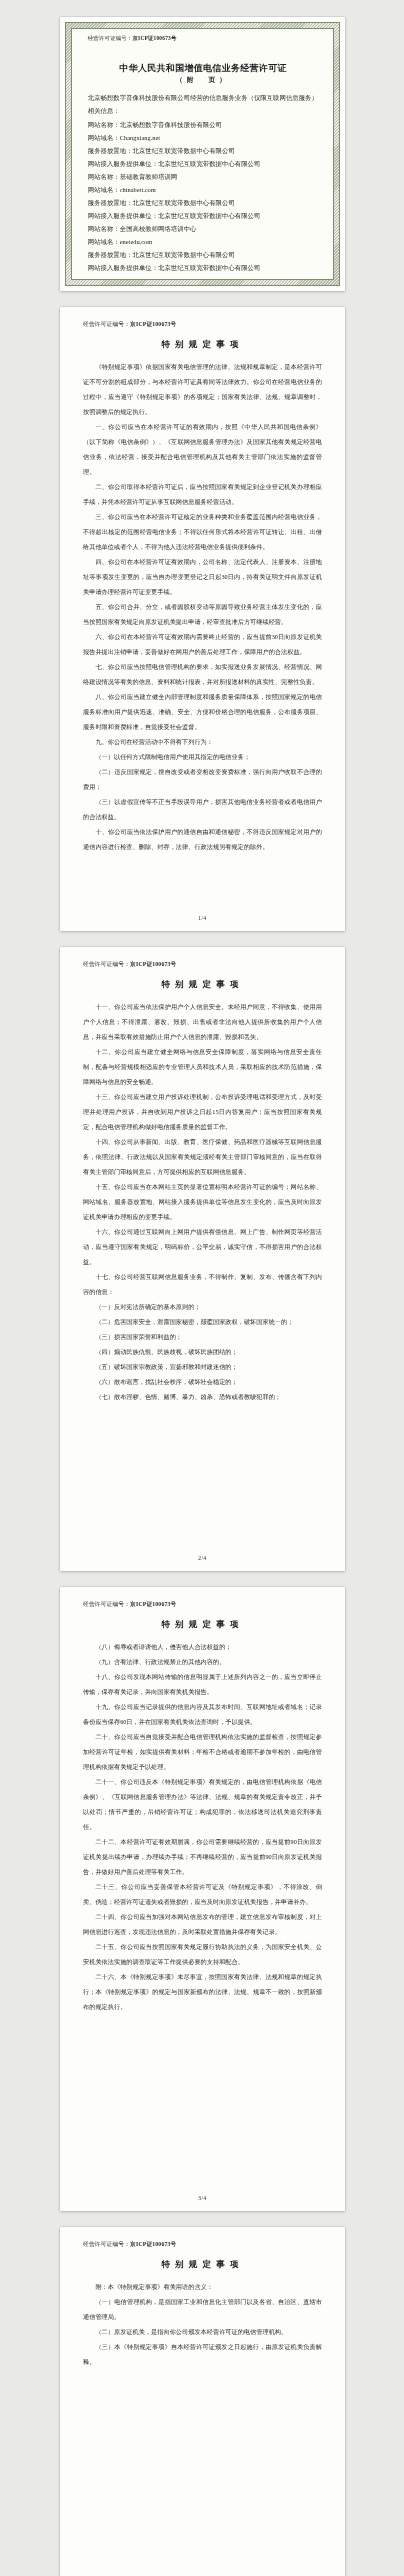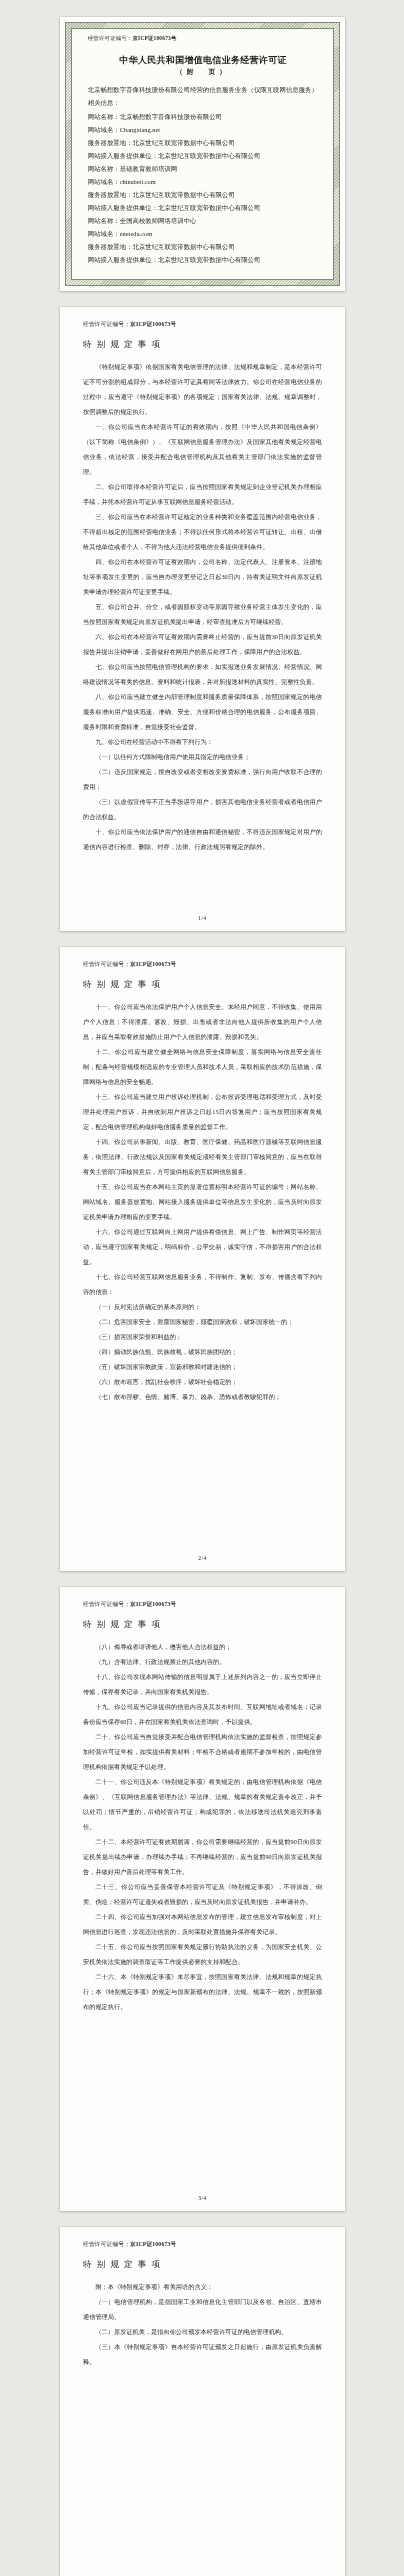--- a/index.html
+++ b/index.html
@@ -34,40 +34,40 @@
     background: #fdfdf8;
     padding: 6.2px 14.4px 4.1px 15.5px;
   }
   .cert-no { font-size: 5.4px; letter-spacing: 0.2px; }
   .cert-no .num { font-weight: bold; }
   .cert-title {
     text-align: center;
     font-size: 9px;
     font-weight: bold;
     letter-spacing: 0.3px;
-    margin: 12px 0 1px;
+    margin: 20px 0 1px;
   }
   .cert-sub {
     text-align: center;
     font-size: 6.7px;
     font-weight: bold;
     letter-spacing: 4.1px;
     margin: 0 0 5.2px;
   }
   .cert-body { font-size: 6.4px; line-height: 13px; }
   .cert-body p { margin: 0; }
   .cert-body .intro { margin-bottom: 1px; }
   
   .prov { height: 624px; padding: 14.4px 23px 0; }
   .prov-head { font-size: 5.7px; letter-spacing: 0.2px; }
   .prov-head .num { font-weight: bold; }
   .prov-title {
-    text-align: left;
+    text-align: center;
     font-size: 8.5px;
-    font-weight: normal;
+    font-weight: bold;
     letter-spacing: 5.2px;
     margin: 9.3px 0 8.2px;
   }
   .prov-body {
     font-size: 6.2px;
     line-height: 15px;
     text-align: justify;
   }
   .prov-body .para { margin: 0; text-indent: 2em; }
   .page-no {

